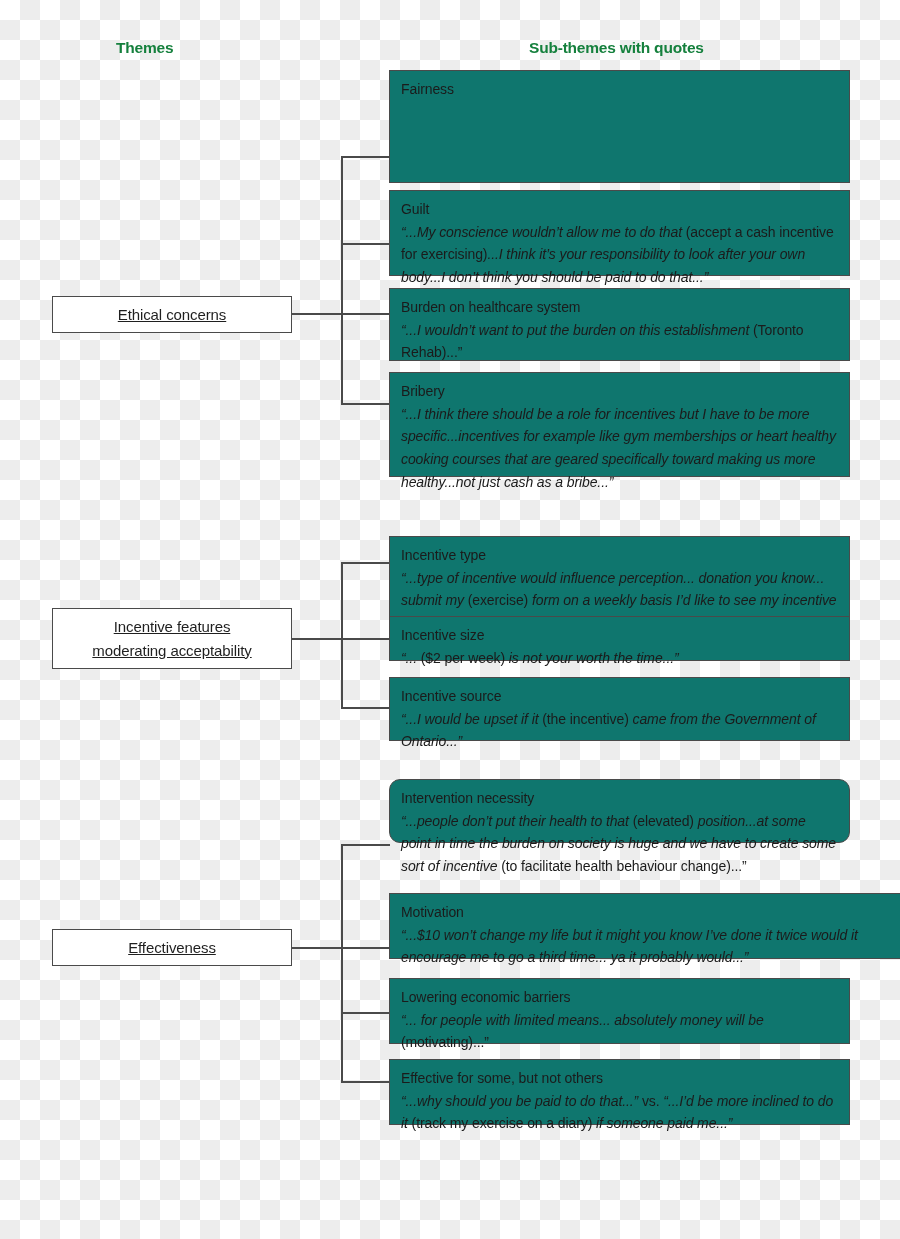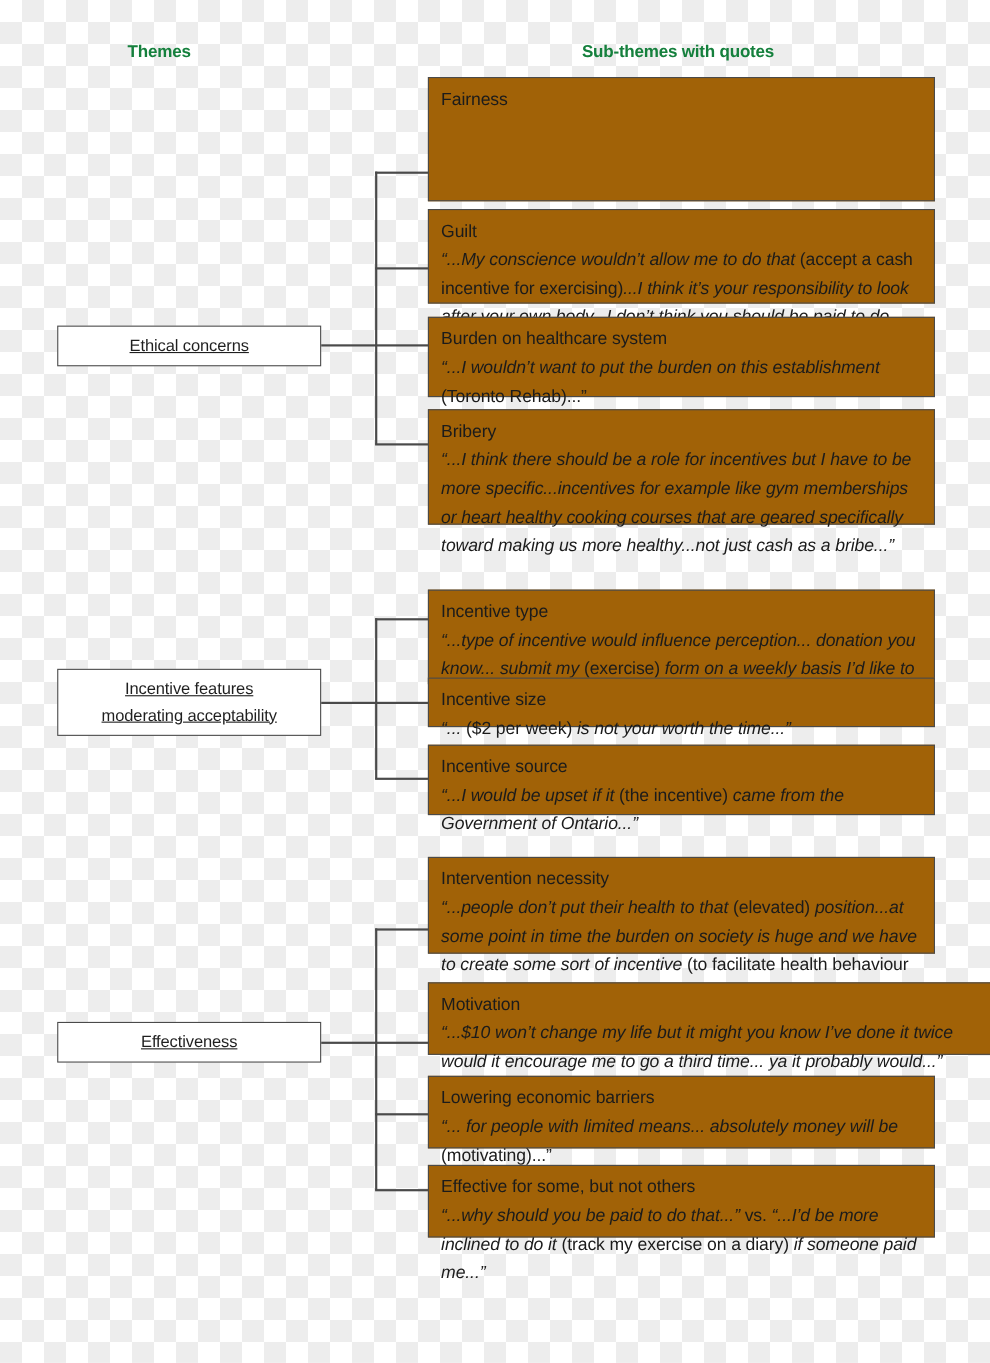--- a/index.html
+++ b/index.html
@@ -55,23 +55,23 @@
     letter-spacing: -0.1px;
     padding: 0 6px;
     text-decoration: underline;
   }
 
   
   .sub-box {
     position: absolute;
     box-sizing: border-box;
     border: 1.6px solid #4a4a4a;
-    background: #a16207;
+    background: #0f766e;
     padding: 7px 10px 6px 11px;
-    font-size: 16px;
+    font-size: 14px;
     color: #1b1b1b;
     line-height: 1.62;
     letter-spacing: -0.1px;
   }
   .sub-box .st-title {
     display: block;
     font-style: normal;
   }
   .sub-box .st-quote {
     display: block;
@@ -157,21 +157,21 @@
     <span>Effectiveness</span>
   </div>
 
   <div class="conn h" style="left:292px; top:947px; width:50px;"></div>
   <div class="conn v" style="left:341px; top:844px; height:238px;"></div>
   <div class="conn h" style="left:341px; top:844px; width:49px;"></div>
   <div class="conn h" style="left:341px; top:947px; width:49px;"></div>
   <div class="conn h" style="left:341px; top:1012px; width:49px;"></div>
   <div class="conn h" style="left:341px; top:1081px; width:49px;"></div>
 
-  <div class="sub-box" style="left:389px; top:779px; width:461px; height:88px;">
+  <div class="sub-box" style="left:389px; top:779px; width:461px; height:64px;border-radius:11px;">
     <span class="st-title">Intervention necessity</span>
     <span class="st-quote"><span>“...people don’t put their health to that </span><span class="rom">(elevated)</span><span> position...at some point in time the burden on society is huge and we have to create some sort of incentive </span><span class="rom">(to facilitate health behaviour change)...”</span></span>
   </div>
 
   <div class="sub-box" style="left:389px; top:893px; width:519px; height:66px;">
     <span class="st-title">Motivation</span>
     <span class="st-quote"><span>“...$10 won’t change my life but it might you know I’ve done it twice would it encourage me to go a third time... ya it probably would...”</span></span>
   </div>
 
   <div class="sub-box" style="left:389px; top:978px; width:461px; height:66px;">

